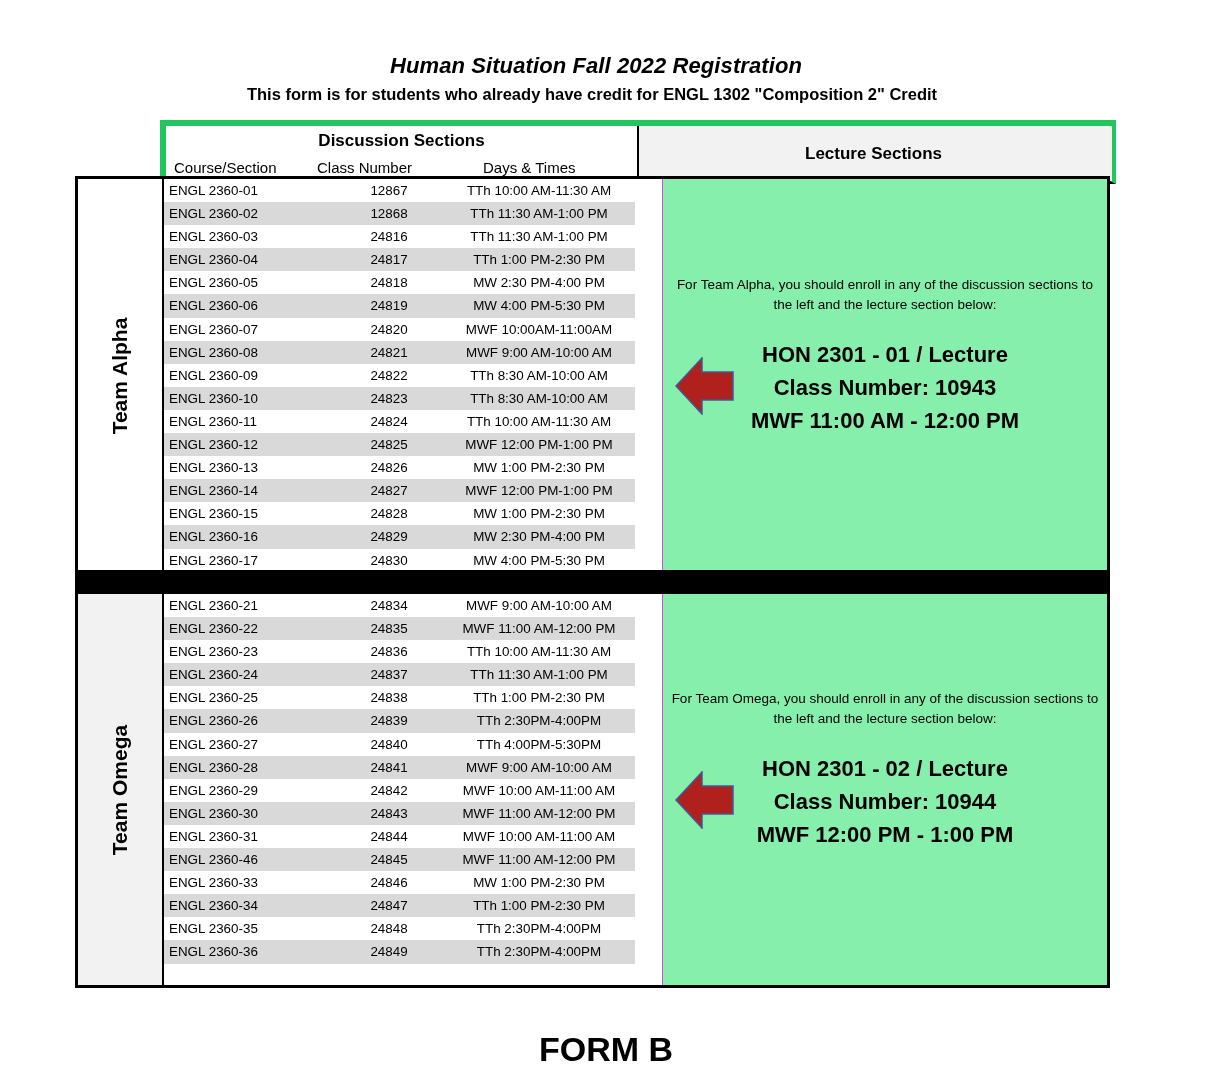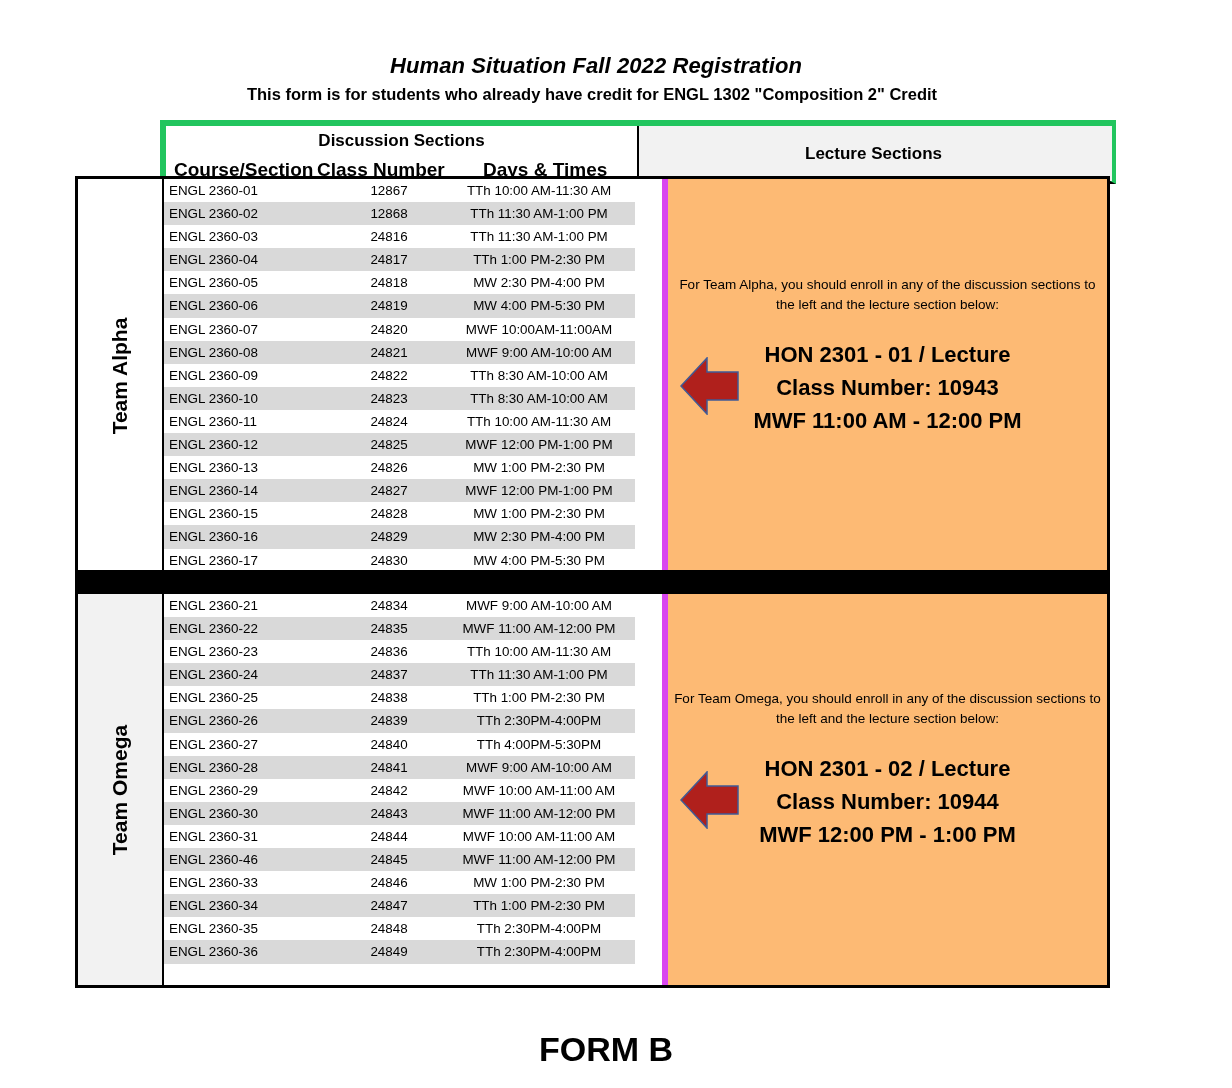--- a/index.html
+++ b/index.html
@@ -7,21 +7,21 @@
          font-family:"Liberation Sans", "DejaVu Sans", sans-serif; color:#000; }
   .title { position:absolute; left:4px; width:1184px; top:53px; text-align:center;
            font-size:22px; font-weight:bold; letter-spacing:0.1px;font-style:italic; }
   .subtitle { position:absolute; left:0; width:1184px; top:85px; text-align:center;
               font-size:16.5px; font-weight:bold; }
   .header { position:absolute; left:160px; top:120px; width:944px; height:55px;
             border:6px solid #22c55e; border-bottom:3px solid #000; background:#fff; }
   .hdr-disc { position:absolute; left:0; top:0; width:471px; height:55px; }
   .hdr-disc-title { position:absolute; left:0; width:471px; top:5px; text-align:center;
                     font-size:17px; font-weight:bold; }
-  .hdr-col { position:absolute; top:33px; font-size:19px; font-weight:bold; white-space:nowrap; }
+  .hdr-col { position:absolute; top:33px; font-size:15px; font-weight:normal; white-space:nowrap; }
   .hdr-lecture { position:absolute; left:471px; top:0; width:473px; height:55px;
                  border-left:2px solid #000; background:#f2f2f2; }
   .hdr-lecture span { position:absolute; left:0; right:4px; top:18px; text-align:center;
                       font-size:17px; font-weight:bold; }
 
   .block { position:absolute; left:75px; width:1029px; border:3px solid #000; background:#fff; }
   .block.alpha { top:176px; height:393px; border-bottom:none; }
   .block.omega { top:594px; height:391px; border-top:none; }
   .team-label { position:absolute; left:0; top:0; width:84px; height:100%;
                 background:#f2f2f2; border-right:2px solid #000; }
@@ -29,21 +29,21 @@
   .team-label span { position:absolute; left:50%; top:50%;
                      transform:translate(-50%,-50%) rotate(-90deg);
                      white-space:nowrap; font-size:21px; font-weight:bold; }
   .rows { position:absolute; left:86px; top:0; width:471px; }
   .row { height:23.1px; position:relative; font-size:13.4px; line-height:23px; }
   .row.shade { background:#d9d9d9; }
   .row .c1 { position:absolute; left:5px; }
   .row .c2 { position:absolute; left:225px; width:140px; margin-left:-70px; text-align:center; }
   .row .c3 { position:absolute; left:375px; width:180px; margin-left:-90px; text-align:center; }
   .lecture { position:absolute; left:584px; top:0; right:0; height:100%;
-             border-left:6px solid #d946ef; background:#fdba74; }
+             border-left:1px solid #d946ef; background:#86efac; }
   .lec-note { position:absolute; left:0; right:0; text-align:center; font-size:13.5px; line-height:20px; }
   .lec-big { position:absolute; left:0; right:0; text-align:center; font-size:22px;
              font-weight:bold; line-height:33px; }
   .arrow { position:absolute; left:12px; width:60px; height:58px; }
 
   .sep-bar { position:absolute; left:75px; top:570px; width:1035px; height:25px; background:#000; }
   .form-label { position:absolute; left:0; width:1212px; top:1030px; text-align:center;
                 font-size:34px; font-weight:bold; }
 </style>
 </head>

